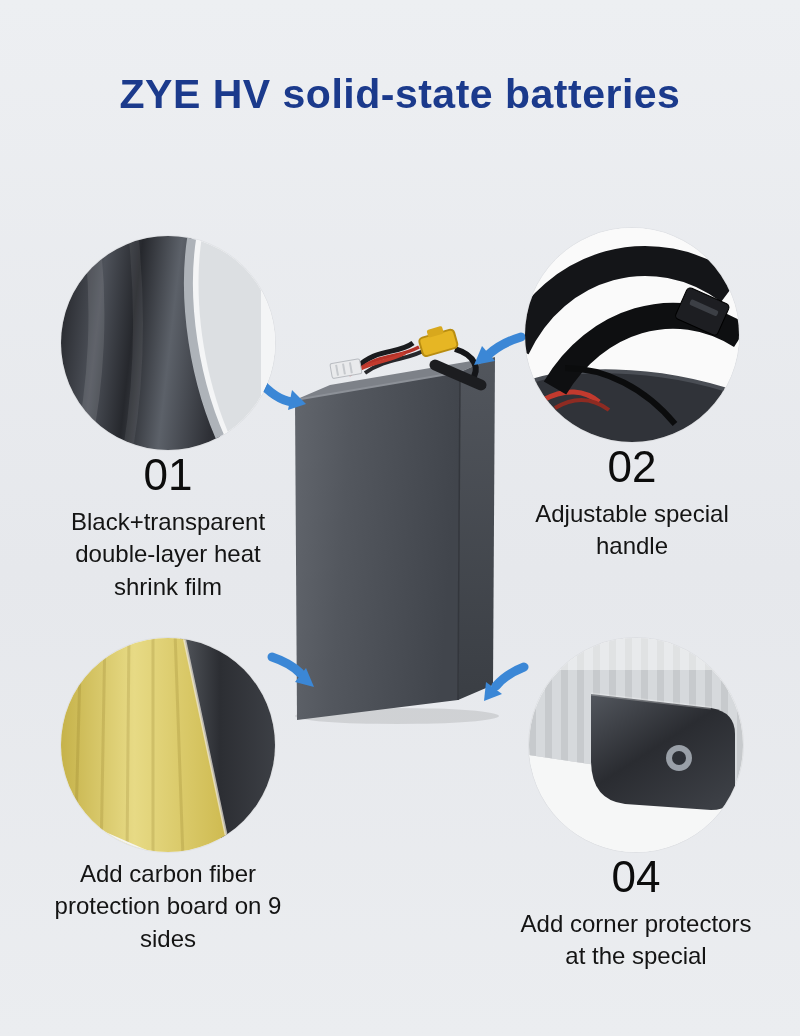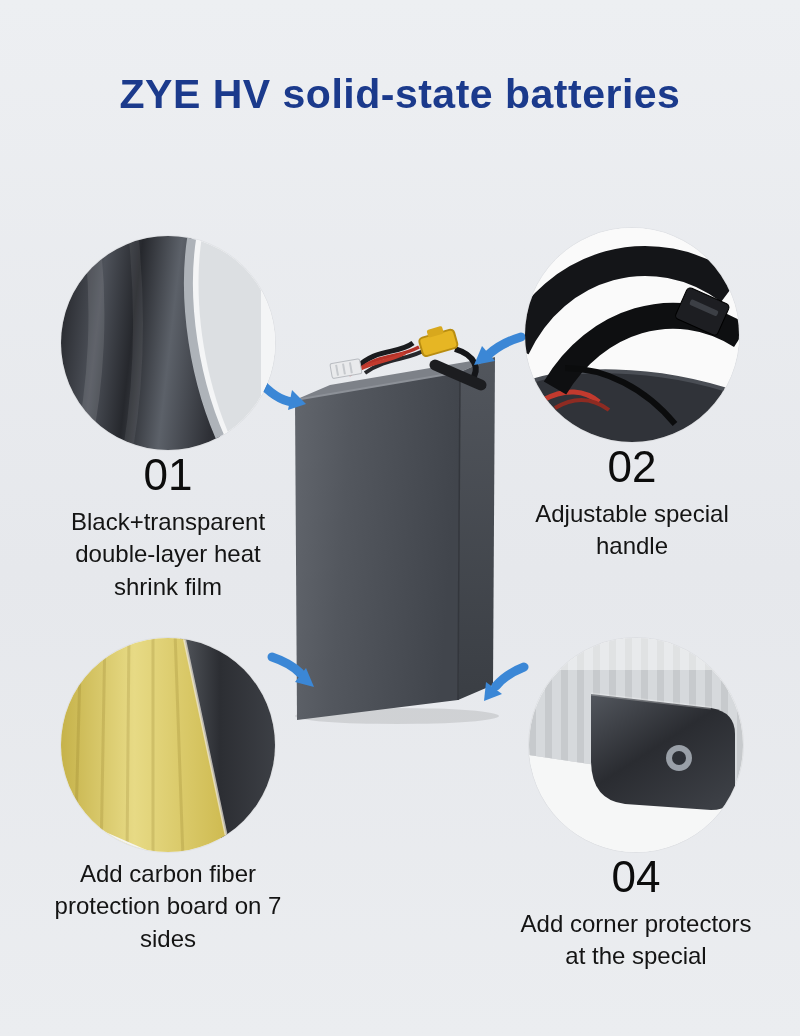--- a/index.html
+++ b/index.html
@@ -162,21 +162,21 @@
           <line x1="20" y1="-6" x2="14" y2="220"></line>
           <line x1="44" y1="-6" x2="40" y2="220"></line>
           <line x1="68" y1="-6" x2="66" y2="220"></line>
           <line x1="92" y1="-6" x2="92" y2="220"></line>
           <line x1="114" y1="-6" x2="122" y2="220"></line>
         </g>
         <path d="M 122,-6 L 170,220" stroke="#efeadf" stroke-width="3" fill="none" opacity="0.7"></path>
         <path d="M -6,172 L 104,220 L -6,220 Z" fill="#f4f4f2"></path>
       </svg>
     </div>
-    <div class="label">Add carbon fiber protection board on 7 sides</div>
+    <div class="label">Add carbon fiber protection board on 9 sides</div>
   </div>
 
   <div class="step step-4">
     <div class="circle">
       <svg width="214" height="214" viewBox="0 0 214 214" aria-hidden="true">
         <defs>
           <pattern id="c4p" width="16" height="16" patternUnits="userSpaceOnUse">
             <rect width="16" height="16" fill="#d6d9dc"></rect>
             <rect width="7" height="16" fill="#c7cacd"></rect>
           </pattern>

